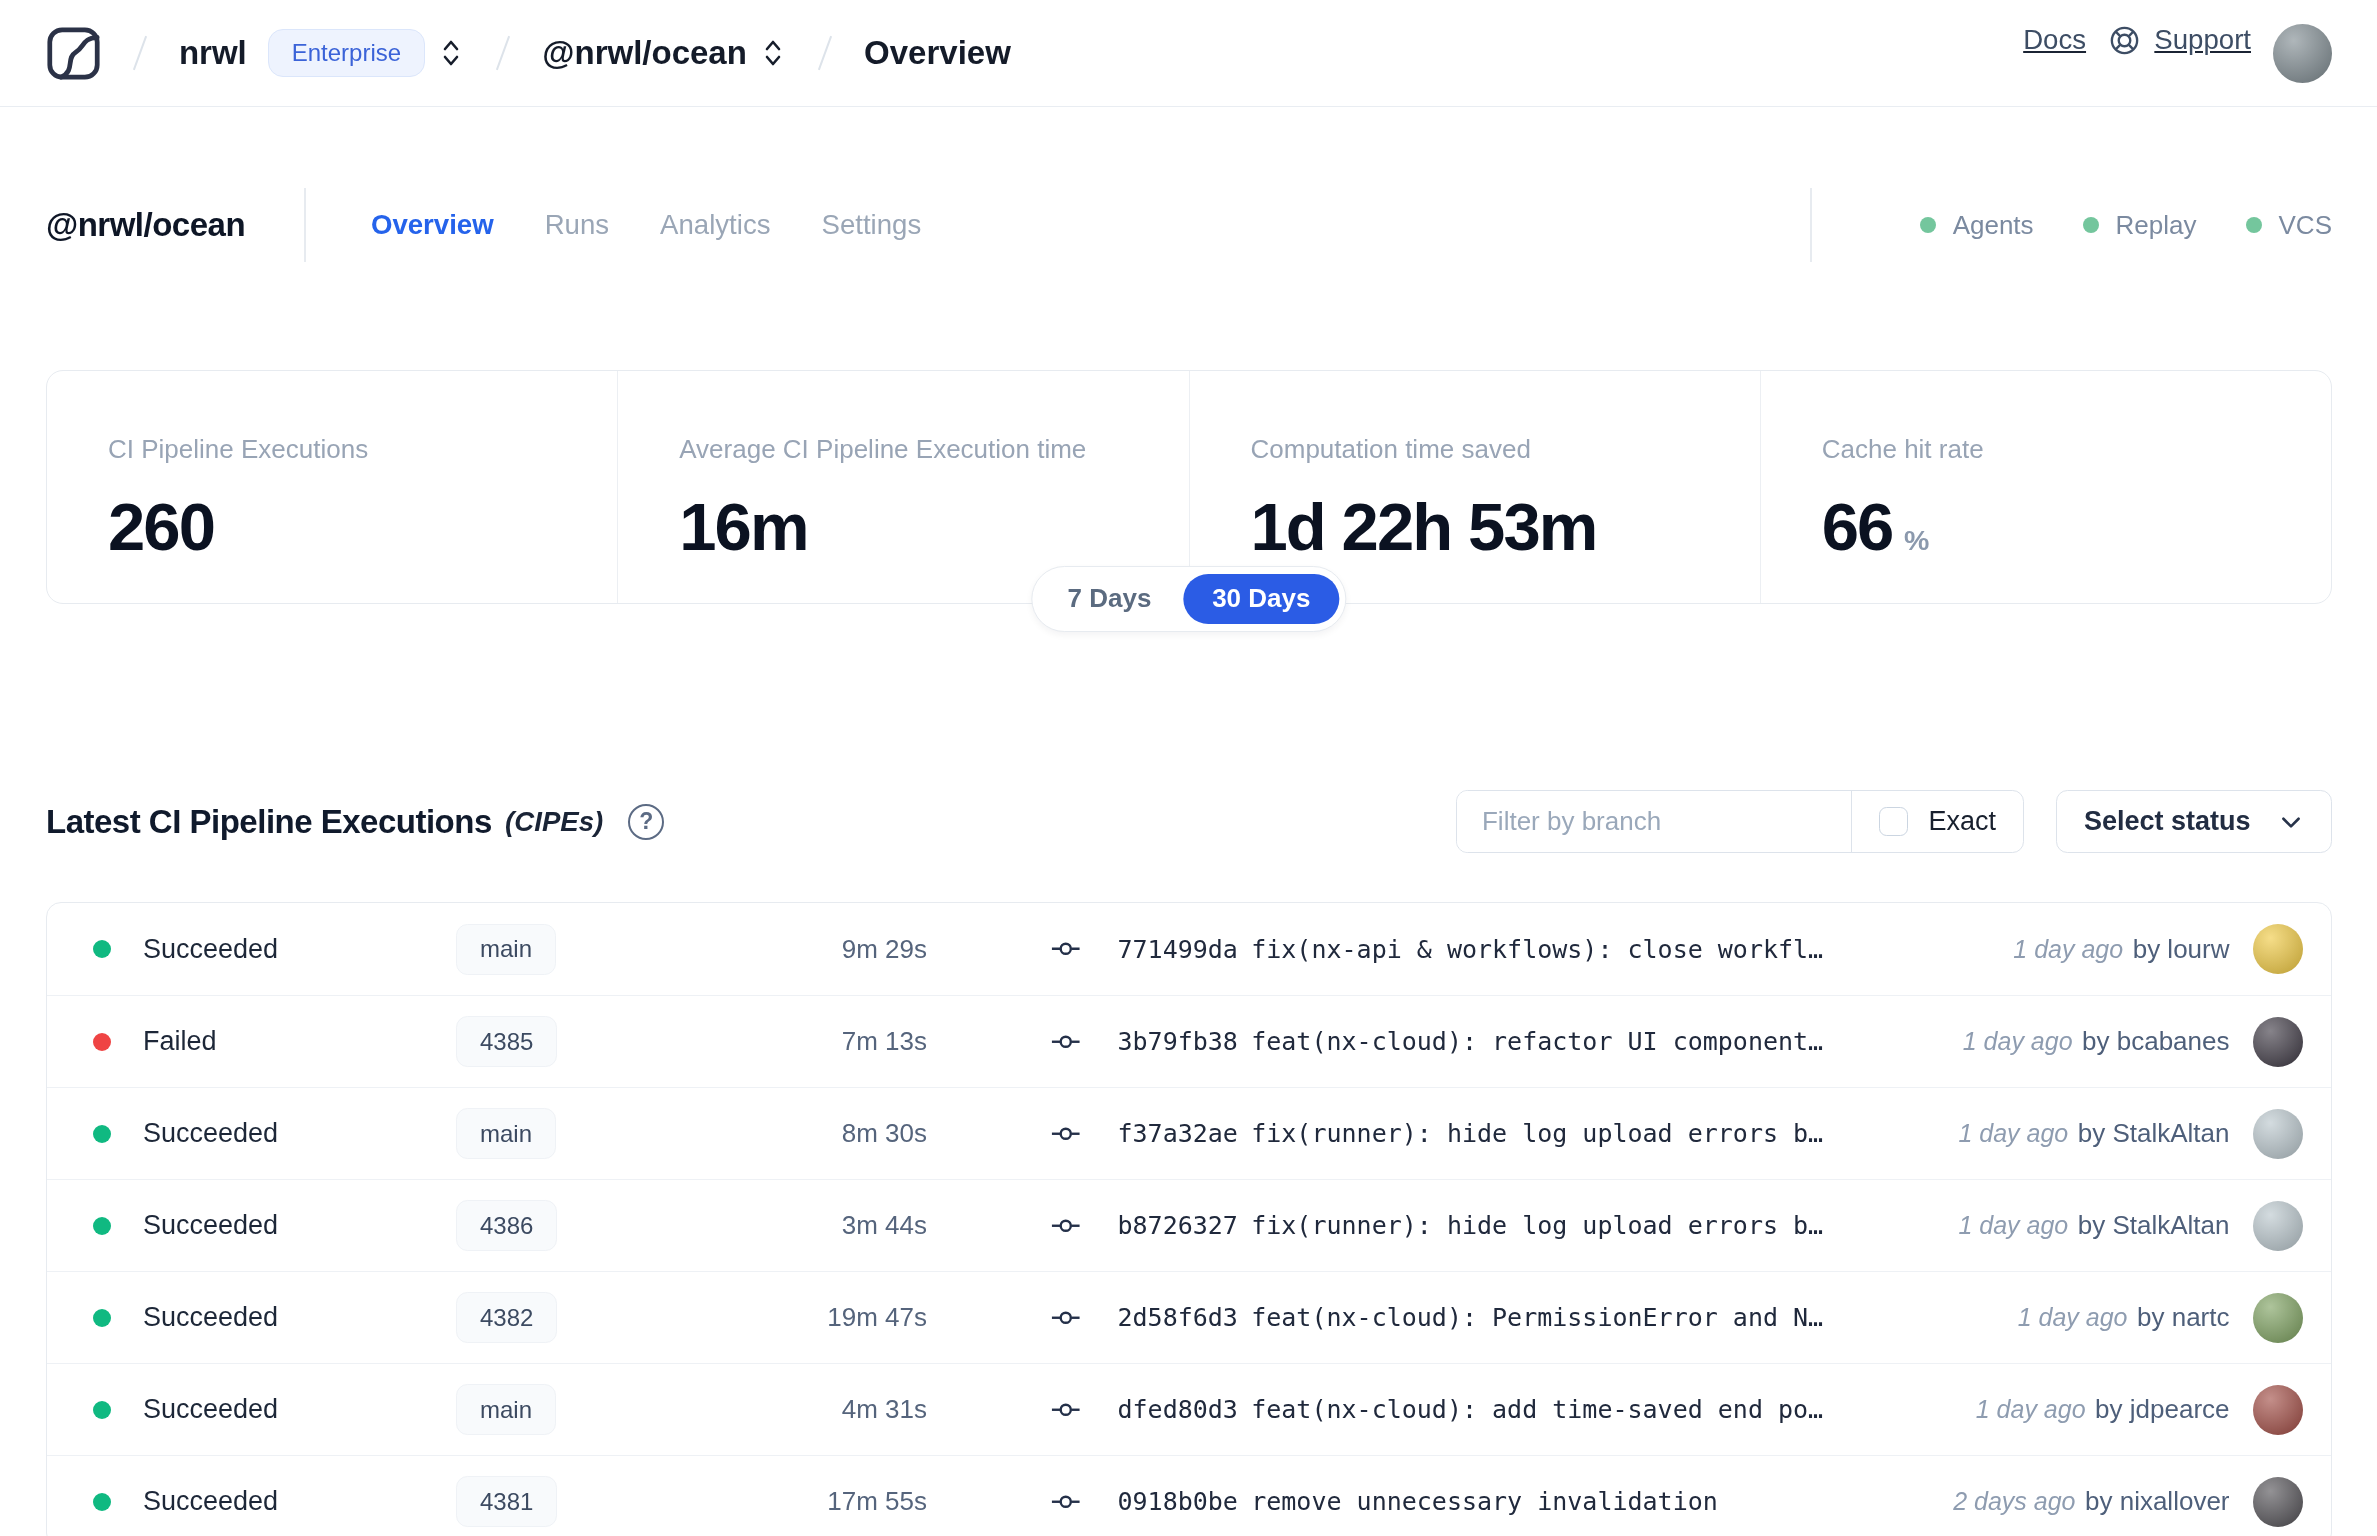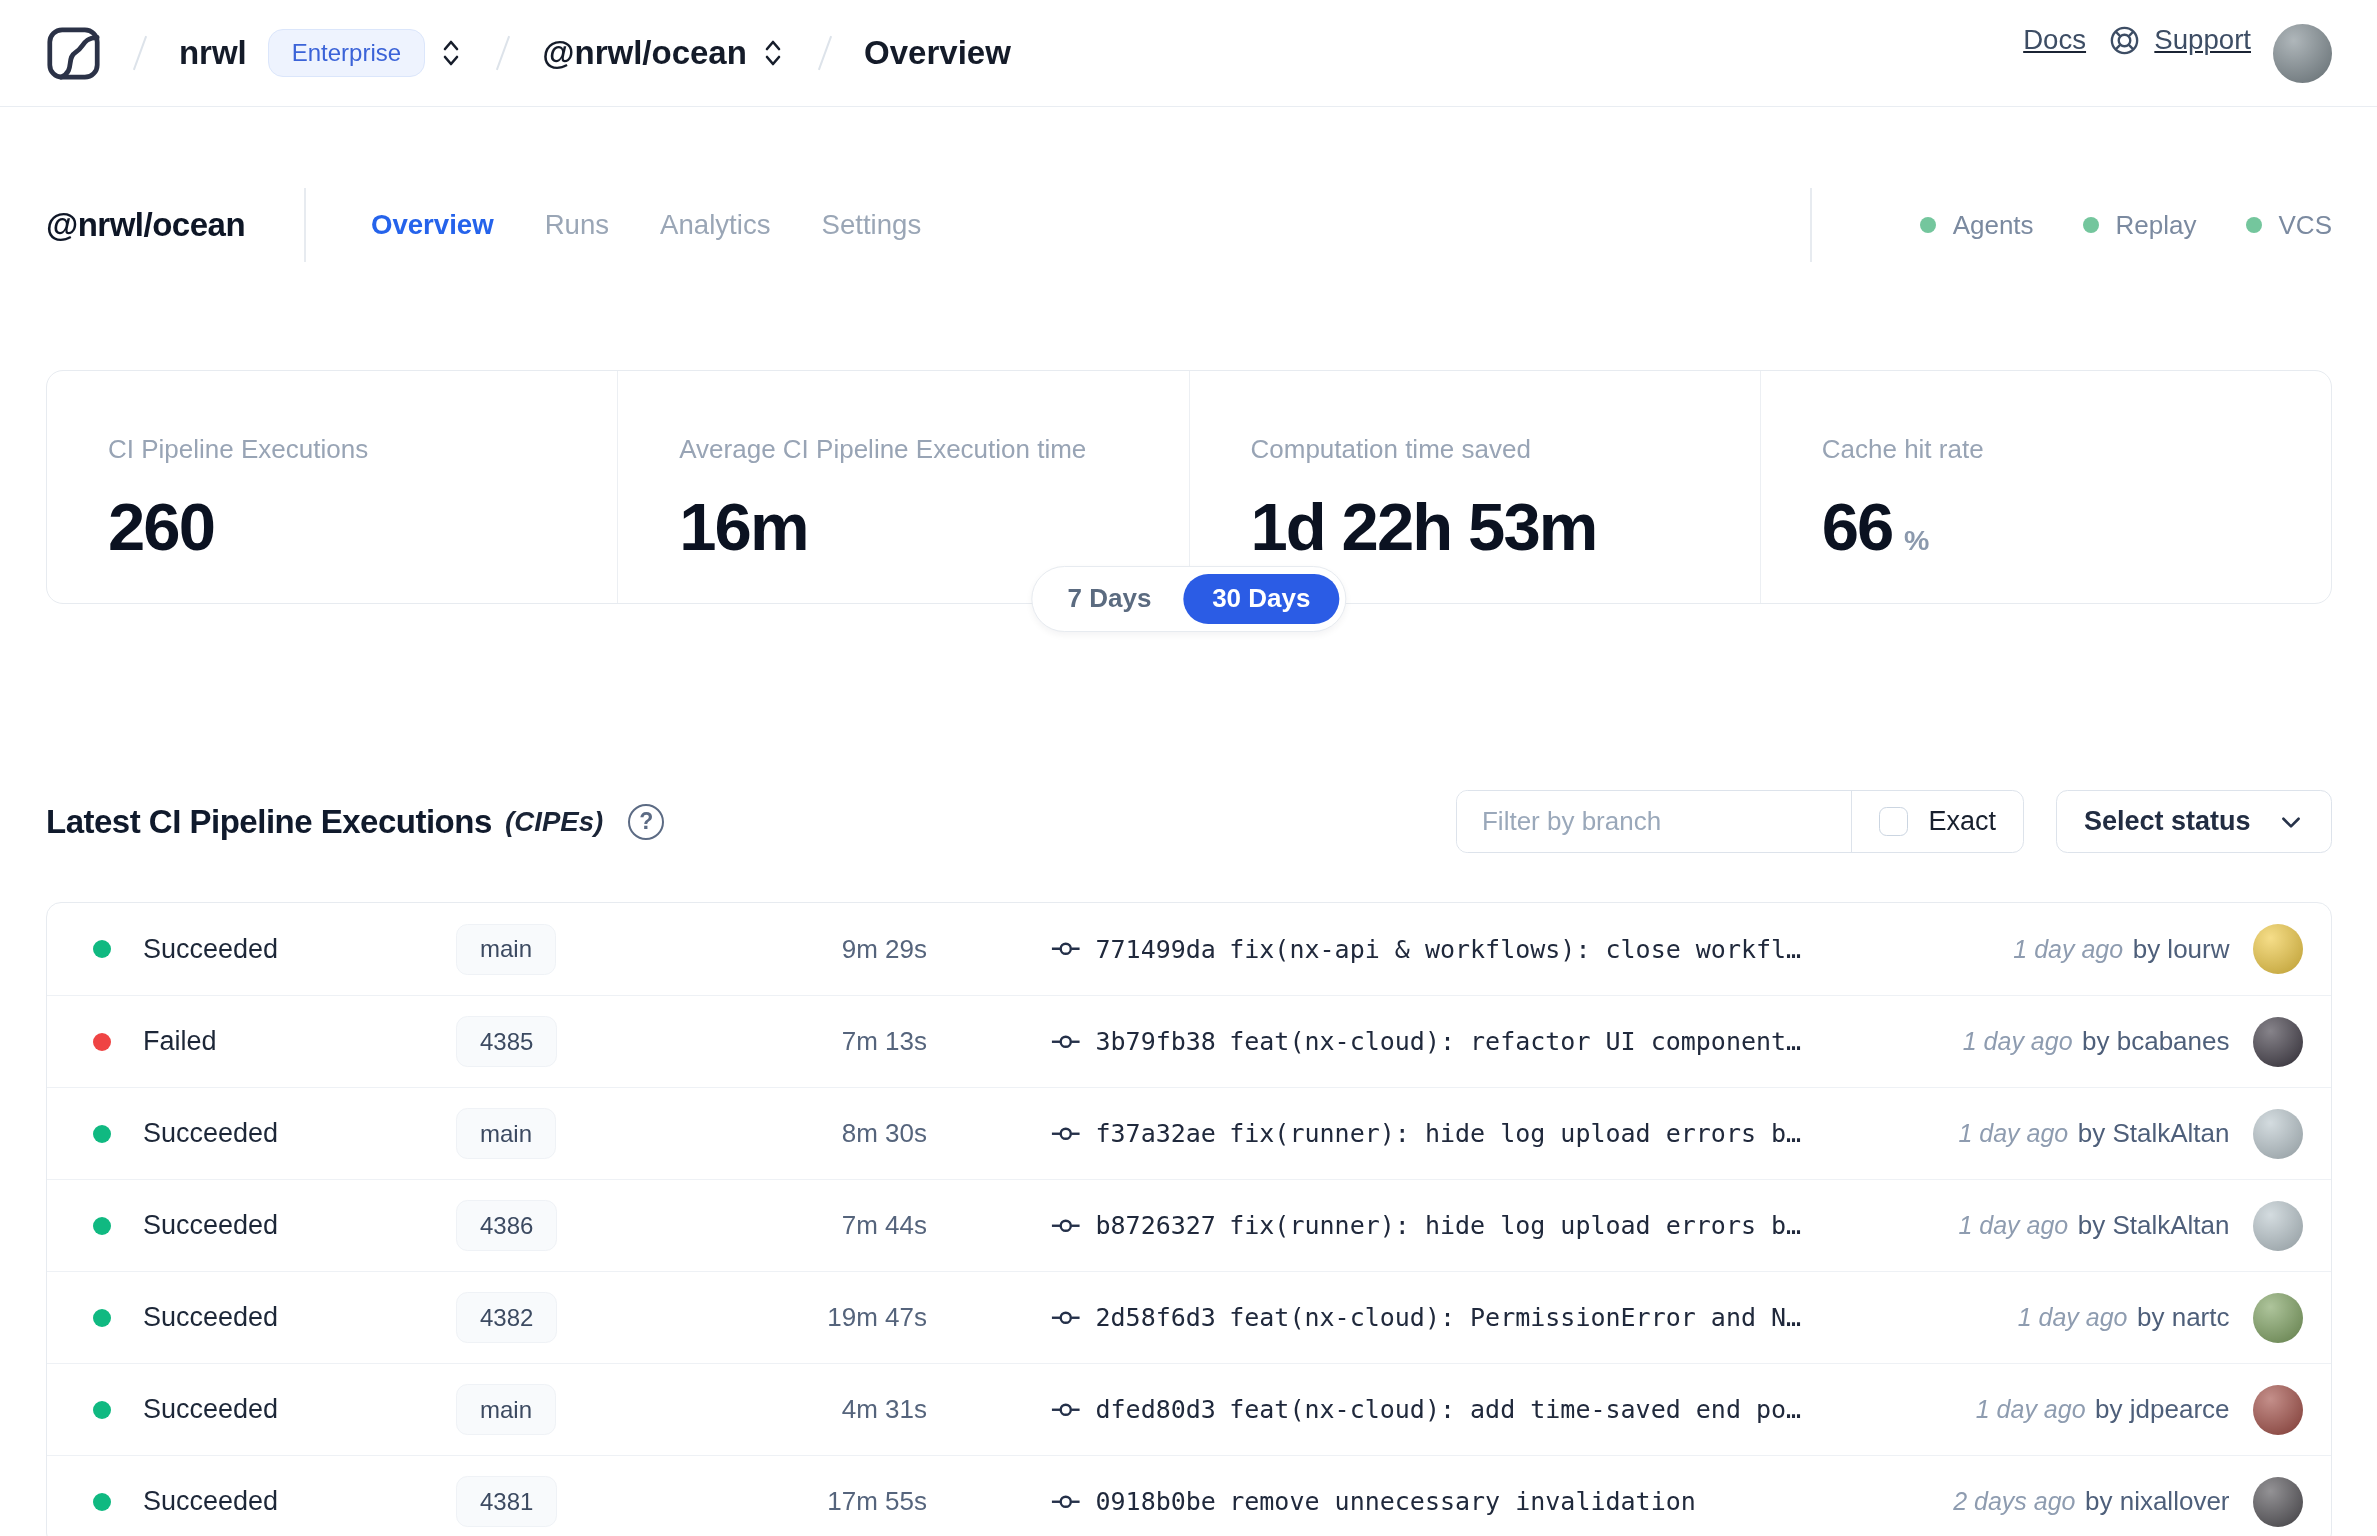--- a/index.html
+++ b/index.html
@@ -75,21 +75,21 @@
   .cipe-table { margin:49px 46px 0; border:1.9px solid #e7ebf0; border-radius:15px; background:#fff; overflow:hidden; }
   .cipe-row { display:flex; align-items:center; height:92px; padding:0 28.5px 0 46px; cursor:pointer; }
   .cipe-row + .cipe-row { border-top:1.9px solid #eef1f5; }
   .col-status { display:flex; align-items:center; gap:32px; width:363px; }
   .dot { width:18px; height:18px; border-radius:50%; flex:none; }
   .status-lbl { font-size:27px; font-weight:500; color:#1d2738; }
   .col-branch { width:247px; }
   .branch-badge { display:inline-block; min-width:84px; text-align:center; padding:10.5px 23px;
     background:#f8fafc; border:1.9px solid #eff2f6; border-radius:11.4px; font-size:24px; color:#3c4a61; }
   .col-duration { width:224px; text-align:right; font-size:26px; color:#55647c; }
-  .col-commit { margin-left:124px; display:flex; align-items:center; gap:15px; min-width:0; }
+  .col-commit { margin-left:124px; display:flex; align-items:center; gap:37px; min-width:0; }
   .commit-icon { flex:none; display:flex; }
   .commit-text { font-family:"DejaVu Sans Mono", monospace; font-size:25px; color:#20293c; white-space:nowrap; }
   .commit-text .msg { margin-left:13.3px; }
   .col-meta { margin-left:auto; display:flex; align-items:center; white-space:nowrap; }
   .time-ago { font-size:25px; font-style:italic; color:#8e9cb0; }
   .author { font-size:26px; font-weight:500; color:#4e5f7a; margin-left:9.5px; }
   .row-avatar { width:50px; height:50px; margin-left:23px; flex:none; }
   svg { display:block; }
 </style>
 </head>
@@ -285,21 +285,21 @@
       <span class="avatar row-avatar" style="background-color: rgb(185, 198, 204);"></span>
       </div>
   </div>
 
   <div class="cipe-row">
     <div class="col-status">
         <span class="dot" style="background-color: rgb(16, 185, 129);"></span>
       <span class="status-lbl">Succeeded</span>
       </div>
     <div class="col-branch"><span class="branch-badge">4386</span></div>
-    <div class="col-duration">7m 44s</div>
+    <div class="col-duration">3m 44s</div>
     <div class="col-commit">
         <span class="commit-icon">
         <svg width="29.5" height="29.5" viewBox="0 0 32 32" fill="none" stroke="#243049" stroke-width="2.6">
             <circle cx="16" cy="16" r="5.5"></circle>
             <line x1="1" y1="16" x2="10" y2="16"></line>
             <line x1="22" y1="16" x2="31" y2="16"></line>
           </svg>
         </span>
       <span class="commit-text"><span>b8726327</span><span class="msg">fix(runner): hide log upload errors b…</span></span>
       </div>

